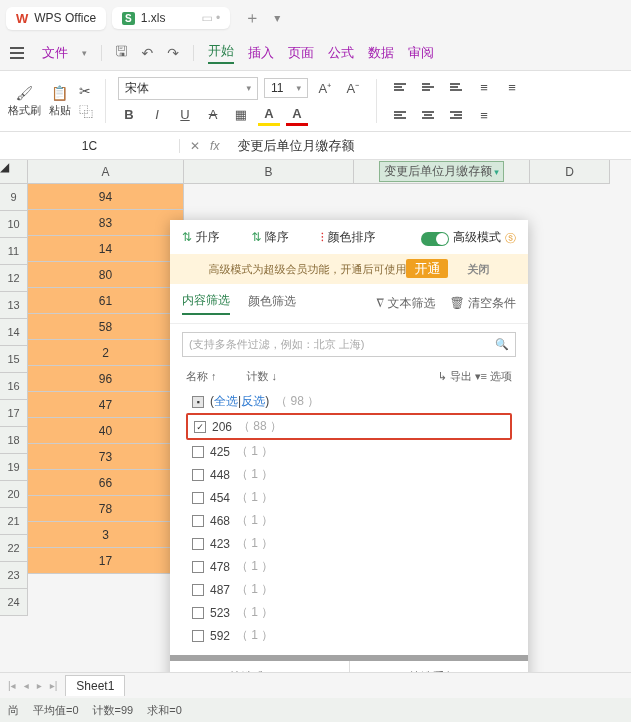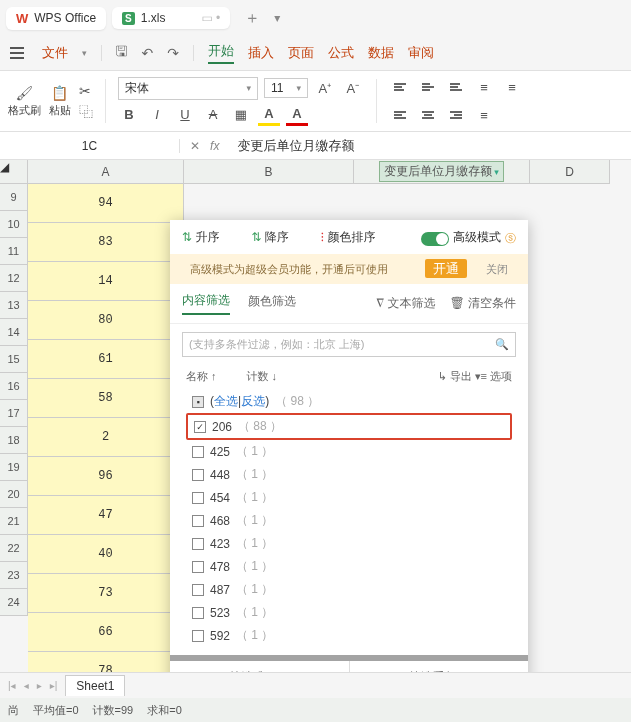--- a/index.html
+++ b/index.html
@@ -6,21 +6,21 @@
 body { background: #f5f5f5; width: 631px; height: 722px; overflow: hidden; font-size: 12px; color: #333; }
 .titlebar { display: flex; align-items: center; height: 36px; background: #f5f5f5; padding: 0 6px; gap: 6px; }
 .app-pill { display: flex; align-items: center; gap: 6px; background: #fff; border-radius: 6px; padding: 4px 10px; box-shadow: 0 1px 2px rgba(0,0,0,0.08); }
 .w-icon { color:#d9422c; font-weight:700; font-size:13px; }
 .file-pill { display:flex; align-items:center; gap:6px; background:#fff; border-radius:6px; padding:4px 10px; box-shadow:0 1px 2px rgba(0,0,0,0.08); }
 .s-badge { background:#3a9e5d; color:#fff; font-size:10px; padding:1px 3px; border-radius:2px; font-weight:700; }
 .plus { color:#888; font-size:16px; margin-left:8px; }
 .menubar { display:flex; align-items:center; height:34px; padding:0 6px; gap:14px; }
 .hamburger { display:flex; flex-direction:column; gap:3px; padding:4px; }
 .hamburger span { width:14px; height:2px; background:#555; }
-.mb-item { color:#c2410c; font-size:13px; }
+.mb-item { color:#a21caf; font-size:13px; }
 .mb-item.active { color:#2a814c; border-bottom:2px solid #2a814c; padding-bottom:2px; }
 .mb-sep { width:1px; height:16px; background:#ddd; }
 .mb-icon { color:#666; font-size:14px; }
 .ribbon { display:flex; align-items:center; height:62px; background:#fff; border-top:1px solid #e0e0e0; border-bottom:1px solid #e0e0e0; padding:0 8px; gap:8px; }
 .rb-group { display:flex; flex-direction:column; align-items:center; gap:2px; }
 .rb-row { display:flex; align-items:center; gap:6px; }
 .rb-label { font-size:11px; color:#444; }
 .rb-icon { color:#555; font-size:14px; }
 .rb-sep { width:1px; height:44px; background:#e5e5e5; margin:0 4px; }
 .font-sel { border:1px solid #ccc; background:#fff; padding:2px 6px; font-size:12px; width:140px; display:flex; justify-content:space-between; align-items:center; }
@@ -43,34 +43,34 @@
 .cols { flex:1; position:relative; }
 .colhdrs { display:flex; height:24px; }
 .ch { display:flex; align-items:center; justify-content:center; background:#eef1ee; border-right:1px solid #ccc; border-bottom:1px solid #ccc; color:#555; font-size:12px; }
 .chA { width:156px; }
 .chB { width:170px; }
 .chC { width:176px; }
 .chD { width:80px; }
 .chC-inner { background:#d6e8db; border:1px solid #8ab58f; padding:1px 4px; font-size:12px; display:flex; align-items:center; gap:2px; }
 .drop-tri { color:#3a8; font-size:9px; }
 .datacol { position:absolute; top:24px; left:0; width:156px; }
-.dc { height:39px; display:flex; align-items:center; justify-content:center; border-right:1px solid #ccc; border-bottom:1px solid #ccc; background:#fef9c3; font-size:12px;font-family:Liberation Mono, monospace; }
+.dc { height:26px; display:flex; align-items:center; justify-content:center; border-right:1px solid #ccc; border-bottom:1px solid #ccc; background:#fdba74; font-size:12px; }
 .sheettabs { position:absolute; bottom:24px; left:0; right:0; height:26px; background:#f5f5f5; display:flex; align-items:center; padding:0 8px; gap:8px; border-top:1px solid #ddd; }
 .st-nav { color:#aaa; font-size:10px; }
 .st-tab { background:#fff; border:1px solid #ccc; border-bottom:none; padding:3px 10px; font-size:12px; }
 .statusbar { position:absolute; bottom:0; left:0; right:0; height:24px; background:#eef1ee; display:flex; align-items:center; padding:0 8px; gap:14px; font-size:11px; color:#555; }
 .filter-panel { position:absolute; top:220px; left:170px; width:358px; height:468px; background:#fff; box-shadow:0 2px 14px rgba(0,0,0,0.25); display:flex; flex-direction:column; }
 .fp-row1 { display:flex; align-items:center; padding:8px 12px; gap:32px; font-size:12px; }
 .fp-ic { color:#3a9e5d; }
 .toggle { width:28px; height:14px; background:#3a9e5d; border-radius:7px; position:relative; }
 .toggle::after { content:''; position:absolute; right:1px; top:1px; width:12px; height:12px; background:#fff; border-radius:50%; }
 .vip { color:#e6a23c; font-size:11px; }
-.fp-banner { background:#fff4dc; padding:6px 20px; font-size:11px; color:#8a6d3b; display:flex; align-items:center; justify-content:space-between; }
+.fp-banner { background:#fff4dc; padding:6px 20px; font-size:11px; color:#8a6d3b; display:flex; align-items:center; justify-content:center; }
 .open-btn { background:#f0a020; color:#fff; padding:2px 8px; border-radius:2px; font-size:13px; }
-.close-btn { color:#888; margin-left:16px; font-size:11px; }
+.close-btn { color:#888; margin-left:16px; font-size:11px;font-weight:bold; }
 .fp-tabs { display:flex; align-items:center; padding:8px 12px; gap:18px; font-size:12px; border-bottom:1px solid #eee; }
 .fp-tab.active { color:#2a814c; border-bottom:2px solid #2a814c; padding-bottom:4px; }
 .fp-tab { color:#666; padding-bottom:4px; }
 .fp-right { margin-left:auto; display:flex; gap:14px; color:#666; }
 .fp-search { margin:8px 12px; border:1px solid #ccc; display:flex; align-items:center; padding:4px 6px; color:#aaa; font-size:11px; justify-content:space-between; }
 .fp-listhdr { display:flex; align-items:center; padding:4px 16px; font-size:11px; color:#666; gap:30px; }
 .fp-export { margin-left:auto; display:flex; }
 .fp-list { padding:2px 16px 8px; font-size:12px; color:#444; }
 .fp-item { display:flex; align-items:center; gap:6px; padding:3px 6px; }
 .fp-item.sel { border:2px solid #d9422c; border-radius:2px; }

